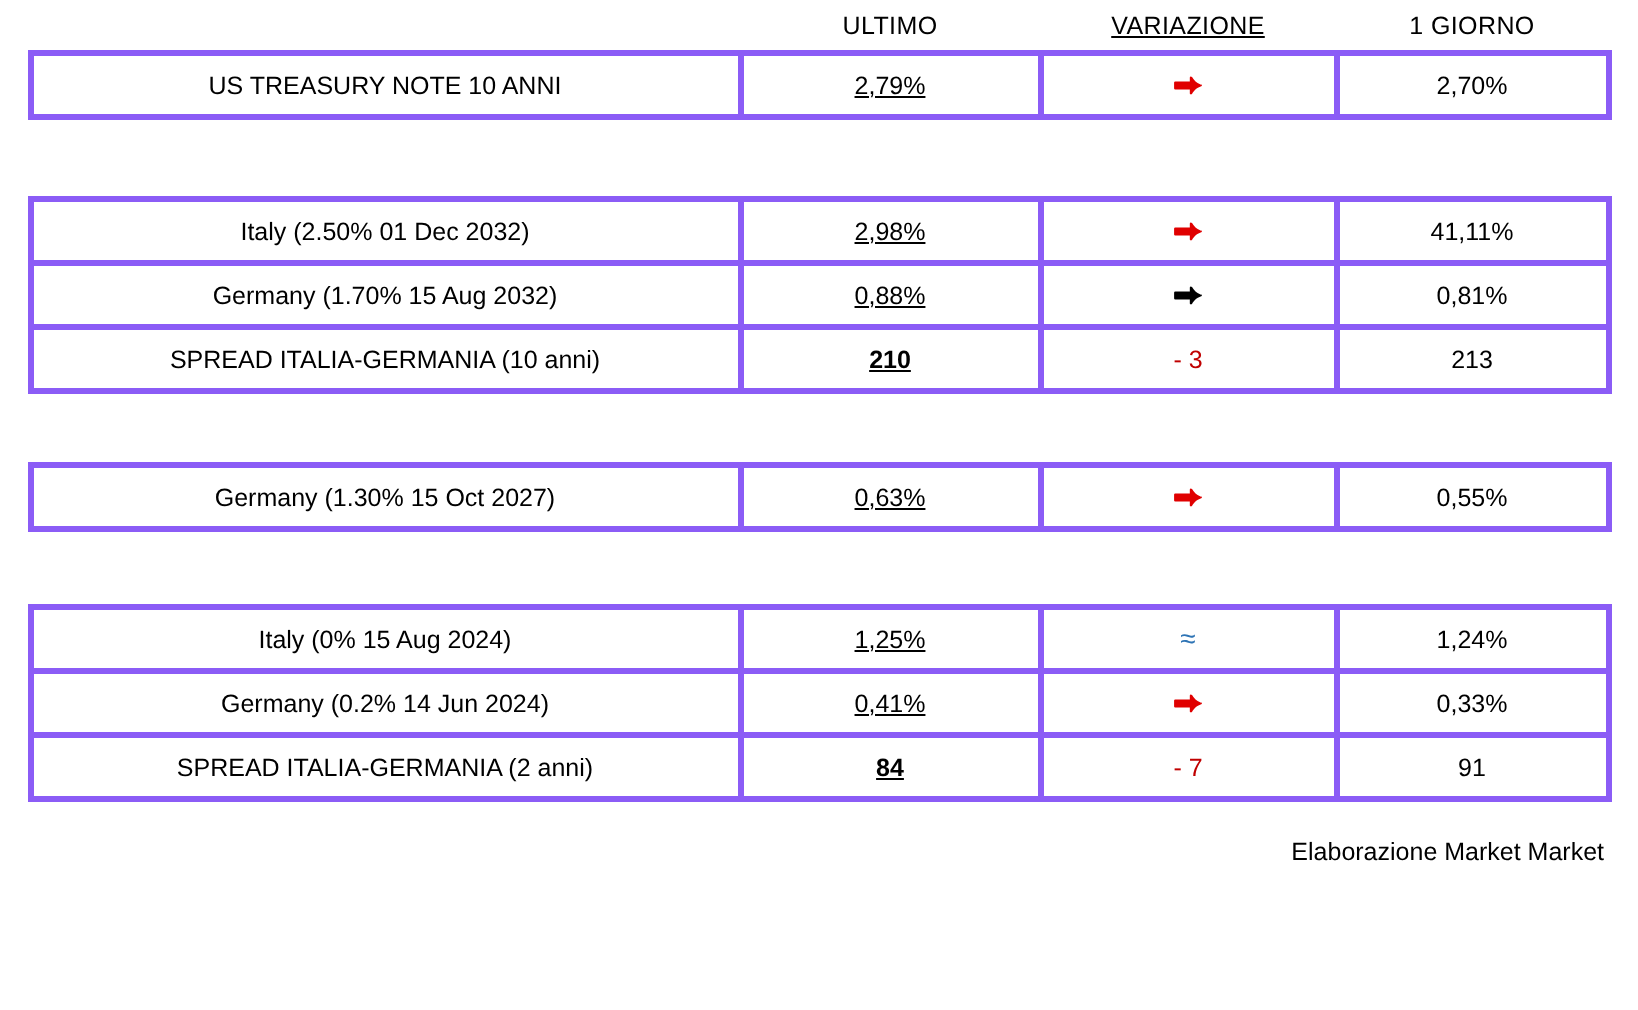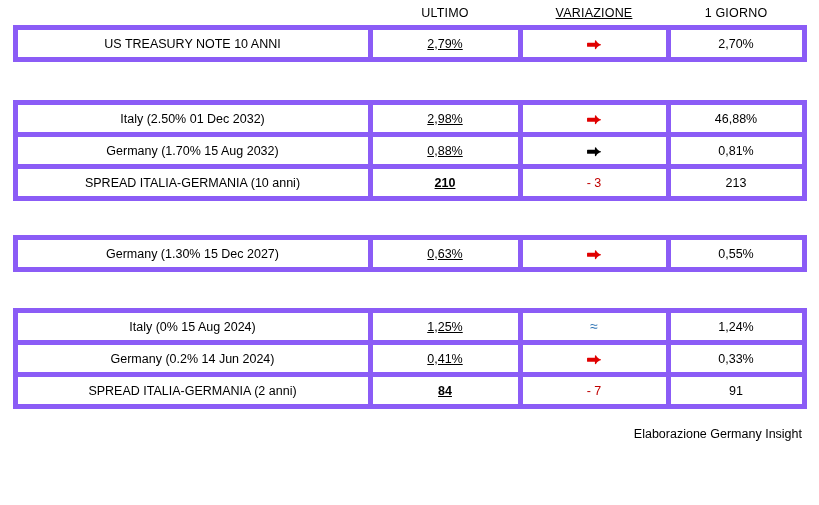--- a/index.html
+++ b/index.html
@@ -43,21 +43,21 @@
   }
 
   table.block {
     width: 789px;
     margin: 0 auto;
     border-collapse: collapse;
     table-layout: fixed;
     background: #fff;
   }
   table.block td {
-    border: 5px solid #8b5cf6;
+    border: 3px solid #8b5cf6;
     height: 32px;
     text-align: center;
     vertical-align: middle;
     font-size: 12.5px;
     padding: 0 2px;
     box-sizing: border-box;
   }
   td.label-cell { width: 355px; }
   td.ultimo-cell { width: 150px; text-decoration: underline; }
   td.var-cell { width: 148px; }
@@ -130,21 +130,21 @@
   <div class="gap-1"></div>
 
   <table class="block">
     <tbody>
       <tr>
         <td class="label-cell">Italy (2.50% 01 Dec 2032)</td>
         <td class="ultimo-cell">2,98%</td>
         <td class="var-cell">
           <span class="arrow-up-red">⮕</span>
         </td>
-        <td class="giorno-cell">46,88%</td>
+        <td class="giorno-cell">41,11%</td>
       </tr>
       <tr>
         <td class="label-cell">Germany (1.70% 15 Aug 2032)</td>
         <td class="ultimo-cell">0,88%</td>
         <td class="var-cell">
           <span class="arrow-up-black">⮕</span>
         </td>
         <td class="giorno-cell">0,81%</td>
       </tr>
       <tr class="spread-row">
@@ -154,21 +154,21 @@
         <td class="giorno-cell">213</td>
       </tr>
     </tbody>
   </table>
 
   <div class="gap-2"></div>
 
   <table class="block">
     <tbody>
       <tr>
-        <td class="label-cell">Germany (1.30% 15 Dec 2027)</td>
+        <td class="label-cell">Germany (1.30% 15 Oct 2027)</td>
         <td class="ultimo-cell">0,63%</td>
         <td class="var-cell">
           <span class="arrow-up-red">⮕</span>
         </td>
         <td class="giorno-cell">0,55%</td>
       </tr>
     </tbody>
   </table>
 
   <div class="gap-3"></div>
@@ -193,15 +193,15 @@
       </tr>
       <tr class="spread-row">
         <td class="label-cell">SPREAD ITALIA-GERMANIA (2 anni)</td>
         <td class="ultimo-cell">84</td>
         <td class="var-cell spread-val-red">- 7</td>
         <td class="giorno-cell">91</td>
       </tr>
     </tbody>
   </table>
 
-  <div class="footer">Elaborazione Germany Insight</div>
+  <div class="footer">Elaborazione Market Market</div>
 
 </div>
 
 </body></html>

